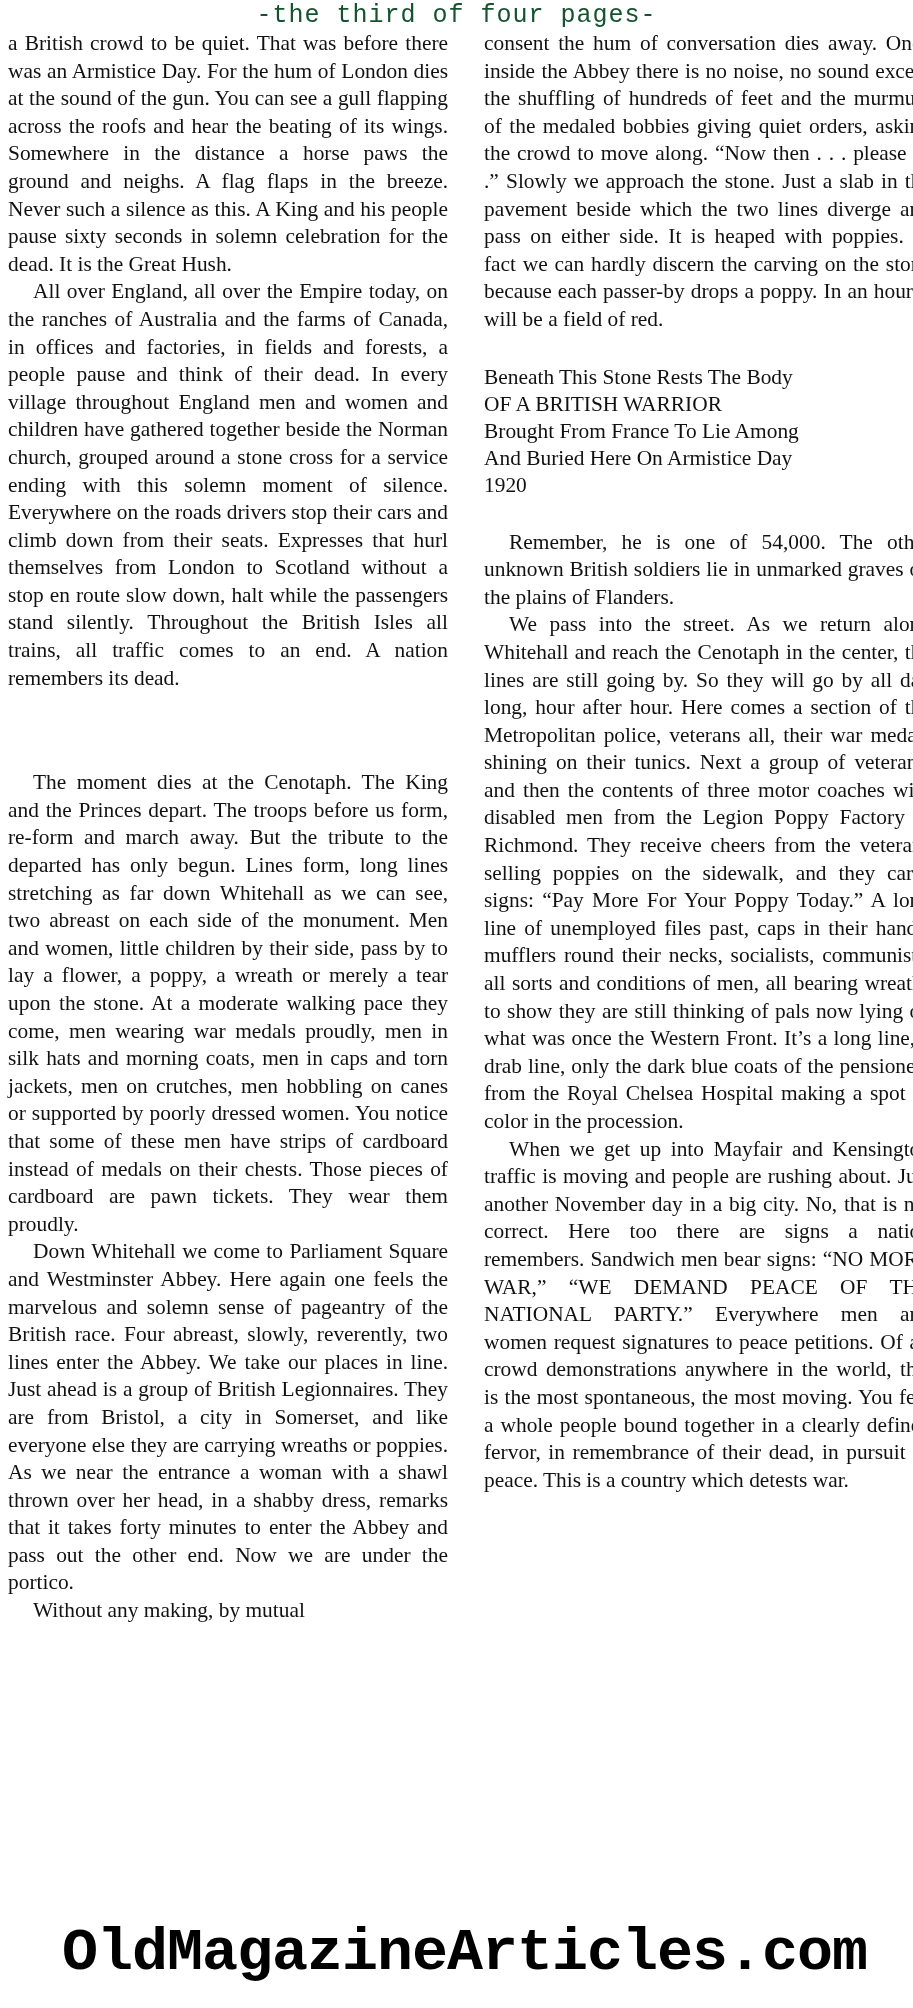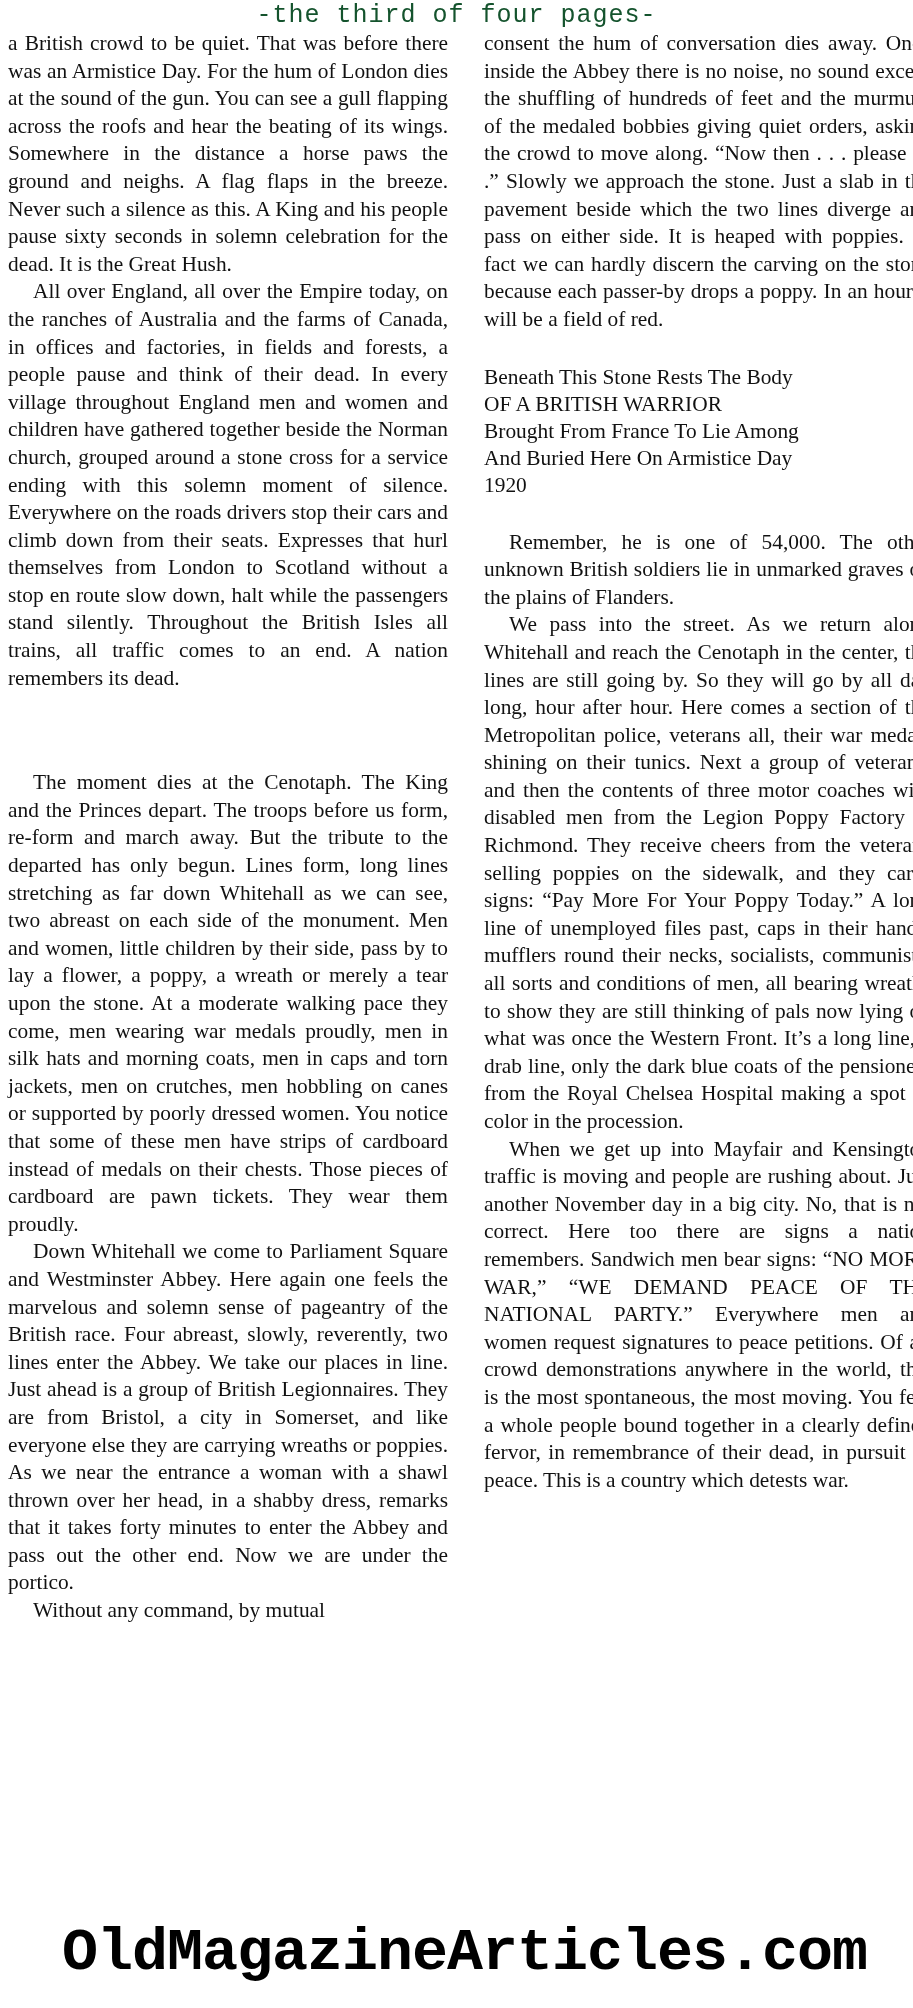--- a/index.html
+++ b/index.html
@@ -57,21 +57,21 @@
 <body>
 
 <div class="header">-the third of four pages-</div>
 
 <div class="col col-left">
   <p>a British crowd to be quiet. That was before there was an Armistice Day. For the hum of London dies at the sound of the gun. You can see a gull flapping across the roofs and hear the beating of its wings. Somewhere in the distance a horse paws the ground and neighs. A flag flaps in the breeze. Never such a silence as this. A King and his people pause sixty seconds in solemn celebration for the dead. It is the Great Hush.</p>
   <p class="indent">All over England, all over the Empire today, on the ranches of Australia and the farms of Canada, in offices and factories, in fields and forests, a people pause and think of their dead. In every village throughout England men and women and children have gathered together beside the Norman church, grouped around a stone cross for a service ending with this solemn moment of silence. Everywhere on the roads drivers stop their cars and climb down from their seats. Expresses that hurl themselves from London to Scotland without a stop en route slow down, halt while the passengers stand silently. Throughout the British Isles all trains, all traffic comes to an end. A nation remembers its dead.</p>
   <div class="spacer-left"></div>
   <p class="indent">The moment dies at the Cenotaph. The King and the Princes depart. The troops before us form, re-form and march away. But the tribute to the departed has only begun. Lines form, long lines stretching as far down Whitehall as we can see, two abreast on each side of the monument. Men and women, little children by their side, pass by to lay a flower, a poppy, a wreath or merely a tear upon the stone. At a moderate walking pace they come, men wearing war medals proudly, men in silk hats and morning coats, men in caps and torn jackets, men on crutches, men hobbling on canes or supported by poorly dressed women. You notice that some of these men have strips of cardboard instead of medals on their chests. Those pieces of cardboard are pawn tickets. They wear them proudly.</p>
   <p class="indent">Down Whitehall we come to Parliament Square and Westminster Abbey. Here again one feels the marvelous and solemn sense of pageantry of the British race. Four abreast, slowly, reverently, two lines enter the Abbey. We take our places in line. Just ahead is a group of British Legionnaires. They are from Bristol, a city in Somerset, and like everyone else they are carrying wreaths or poppies. As we near the entrance a woman with a shawl thrown over her head, in a shabby dress, remarks that it takes forty minutes to enter the Abbey and pass out the other end. Now we are under the portico.</p>
-  <p class="indent">Without any command, by mutual</p>
+  <p class="indent">Without any making, by mutual</p>
 </div>
 
 <div class="col col-right">
   <p>consent the hum of conversation dies away. Once inside the Abbey there is no noise, no sound except the shuffling of hundreds of feet and the murmurs of the medaled bobbies giving quiet orders, asking the crowd to move along. “Now then . . . please . . .” Slowly we approach the stone. Just a slab in the pavement beside which the two lines diverge and pass on either side. It is heaped with poppies. In fact we can hardly discern the carving on the stone because each passer-by drops a poppy. In an hour it will be a field of red.</p>
   <div class="spacer-insc-top"></div>
   <div class="inscription">
     <div>Beneath This Stone Rests The Body</div>
     <div>OF A BRITISH WARRIOR</div>
     <div>Brought From France To Lie Among</div>
     <div>And Buried Here On Armistice Day</div>

